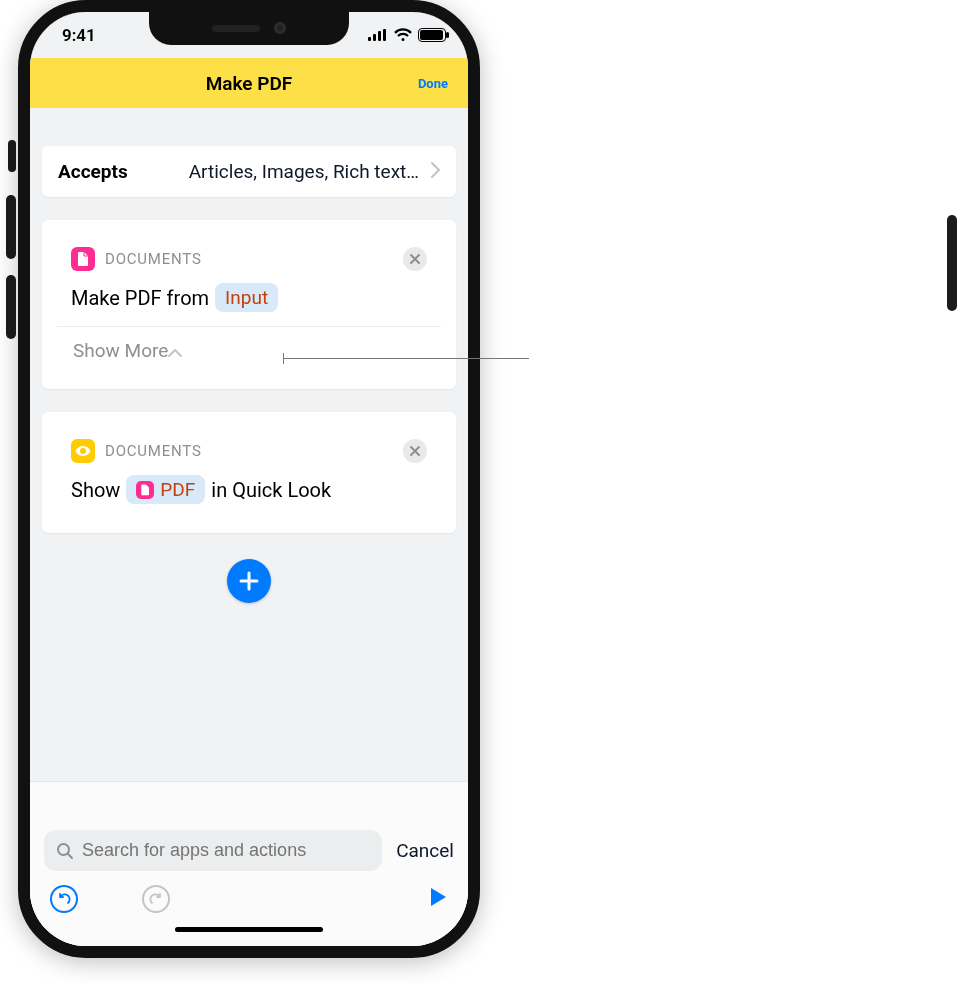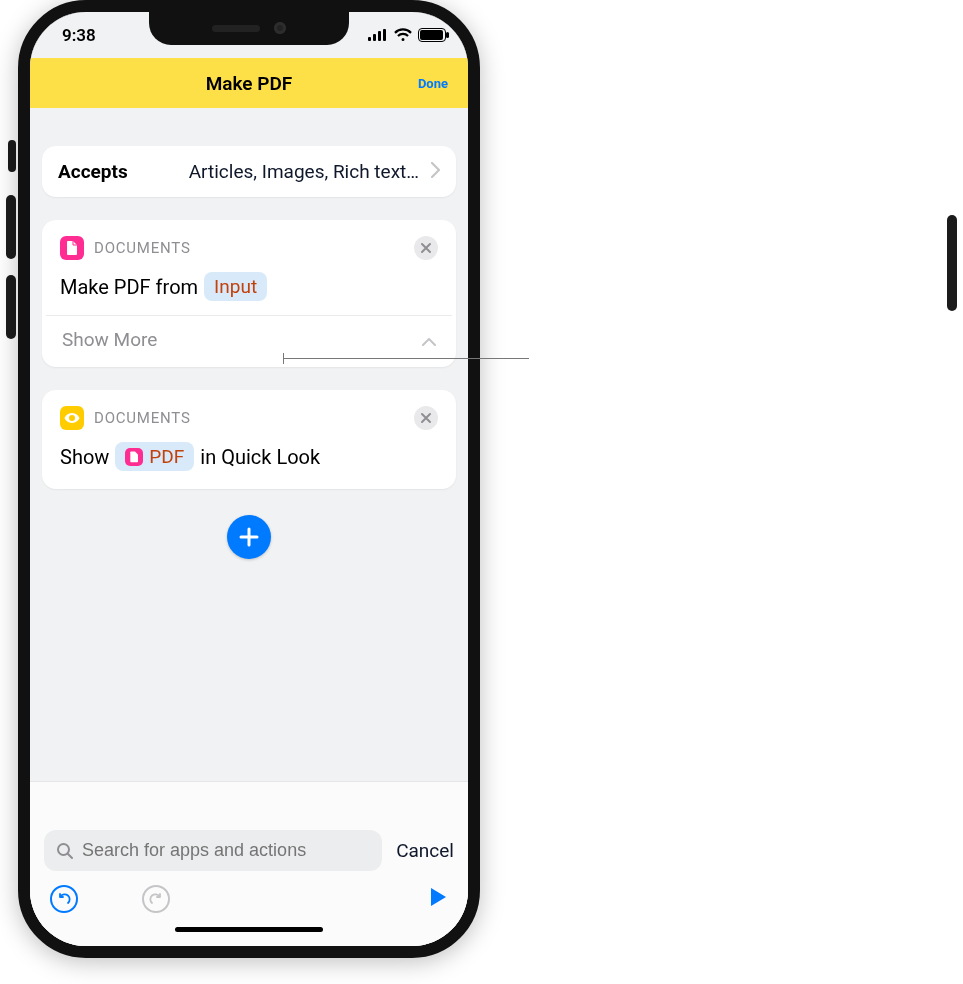--- a/index.html
+++ b/index.html
@@ -68,32 +68,32 @@
   .navbar .done { position:absolute; right:20px; color:#007aff; font-size:13px; font-weight:700; }
 
   .content {
     position:absolute; top:96px; left:0; right:0; bottom:0;
     overflow:hidden;
     background:#f1f2f4;
   }
 
   .card {
     margin:23px 12px 0 12px;
-    background:#fff; border-radius:14px;
+    background:#fff; border-radius:6px;
     box-shadow:0 1px 2px rgba(0,0,0,0.06);
   }
   .card.first { margin-top:38px; }
   .accepts-row {
     display:flex; align-items:center; padding:14px 16px; gap:12px;
   }
   .accepts-row .label { font-weight:700; font-size:19px; color:#000; }
   .accepts-row .value { flex:1; font-size:19px; color:#0f172a; white-space:nowrap; overflow:hidden; text-overflow:ellipsis;text-align:right; }
   .accepts-row .chev { color:#c5c5c8; }
 
-  .action-card { padding:4px; }
+  .action-card { padding:15px; }
   .action-head {
     display:flex; align-items:center; gap:10px;
     padding:12px 14px 6px 14px;
   }
   .action-head .iconwrap {
     width:24px; height:24px; border-radius:6px;
     display:flex; align-items:center; justify-content:center;
   }
   .iconwrap.pink { background:#ff2d92; }
   .iconwrap.yellow { background:#ffcc00; }
@@ -114,21 +114,21 @@
     padding:3px 10px; border-radius:8px;
     font-size:19px;
     display:inline-flex; align-items:center; gap:6px;
   }
   .token .tinyicon {
     width:18px; height:18px; border-radius:5px; background:#ff2d92;
     display:inline-flex; align-items:center; justify-content:center;
   }
   .divider { height:1px; background:#ebebed; margin:0; }
   .showmore {
-    display:flex; align-items:center; justify-content:space-between;
+    display:flex; align-items:center; justify-content:flex-start;
     padding:12px 16px;
     font-size:19px; color:#8e8e93;
   }
 
   .addbtn {
     margin:26px auto 0; width:44px; height:44px; border-radius:22px; background:#007aff;
     display:flex; align-items:center; justify-content:center;
     box-shadow:0 1px 3px rgba(0,0,0,0.2);
   }
 
@@ -174,21 +174,21 @@
 <div class="stage">
   <div class="side mute"></div>
   <div class="side v1"></div>
   <div class="side v2"></div>
   <div class="side pwr"></div>
   <div class="phone">
     <div class="notch"></div>
     <div class="screen">
 
       <div class="statusbar">
-        <span>9:38</span>
+        <span>9:41</span>
         <span class="statusicons">
           <span class="signal">
               <span></span>
               <span></span>
               <span></span>
               <span></span>
             </span>
           <span class="wifi">
             <svg width="18" height="14" viewBox="0 0 18 14">
                 <path d="M9 13a1.5 1.5 0 100-3 1.5 1.5 0 000 3zm-4.3-4.3a6 6 0 018.6 0l1.5-1.5a8.1 8.1 0 00-11.6 0l1.5 1.5zm-3-3a10.2 10.2 0 0114.6 0L17.8 4A12.3 12.3 0 00.2 4l1.5 1.7z" fill="#000"></path>

